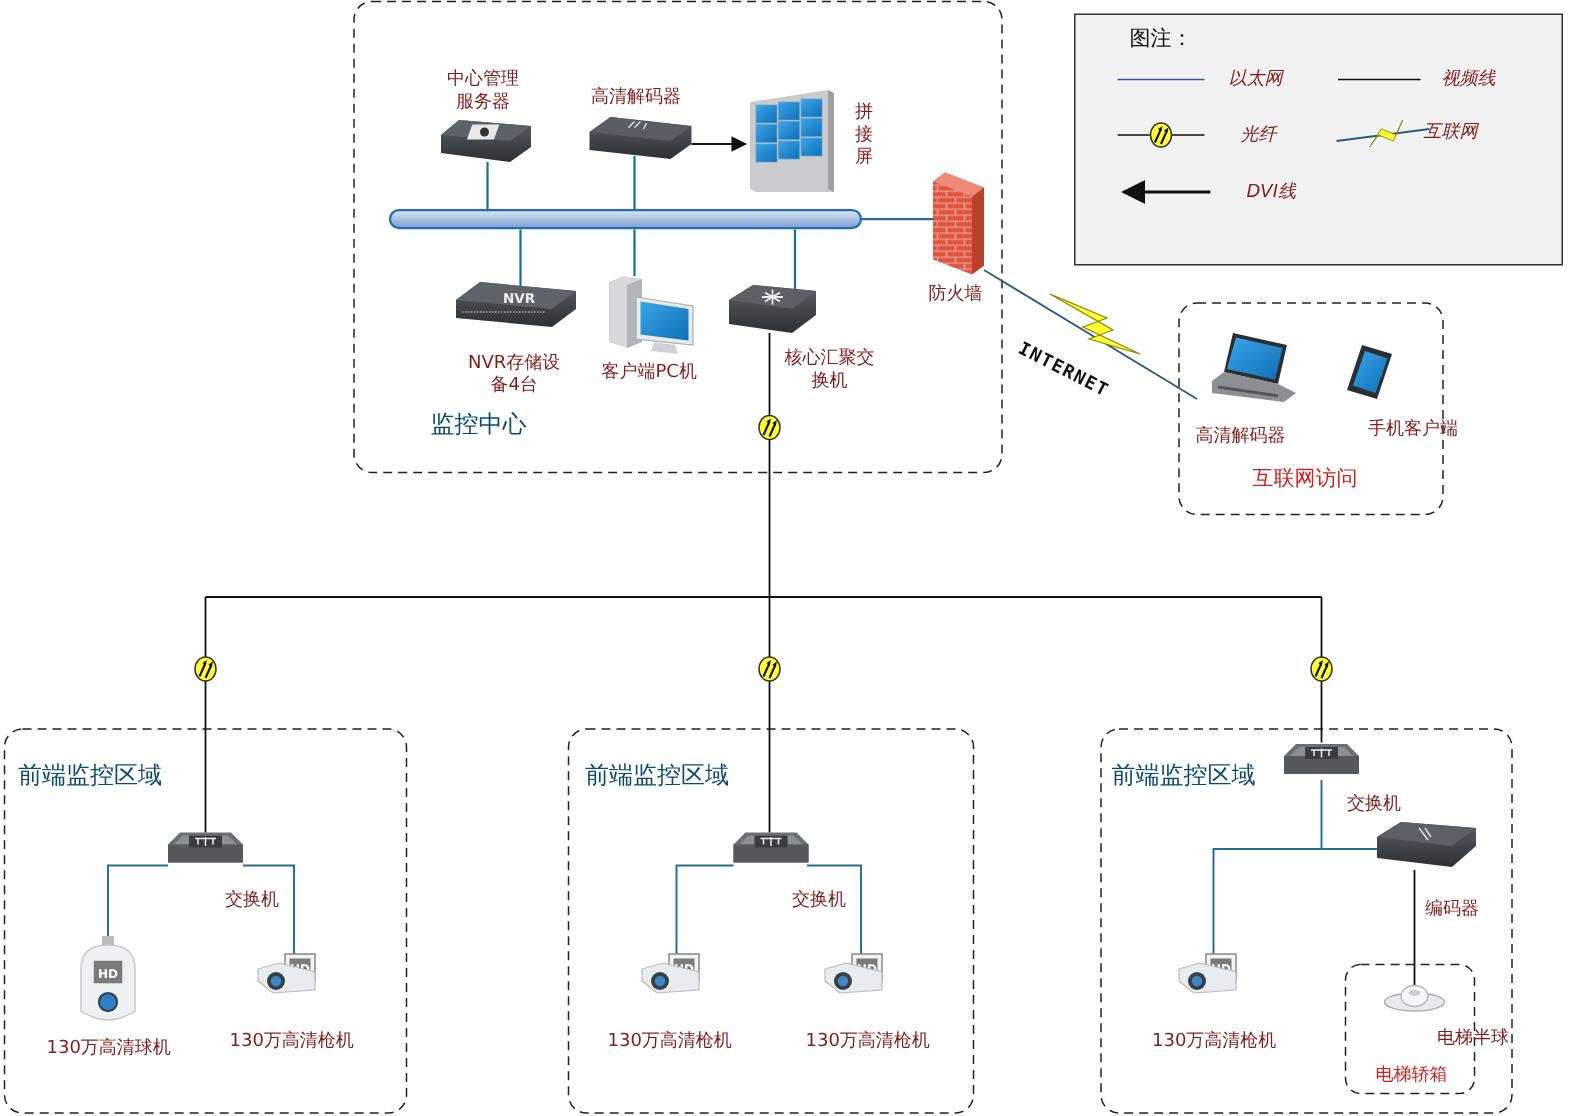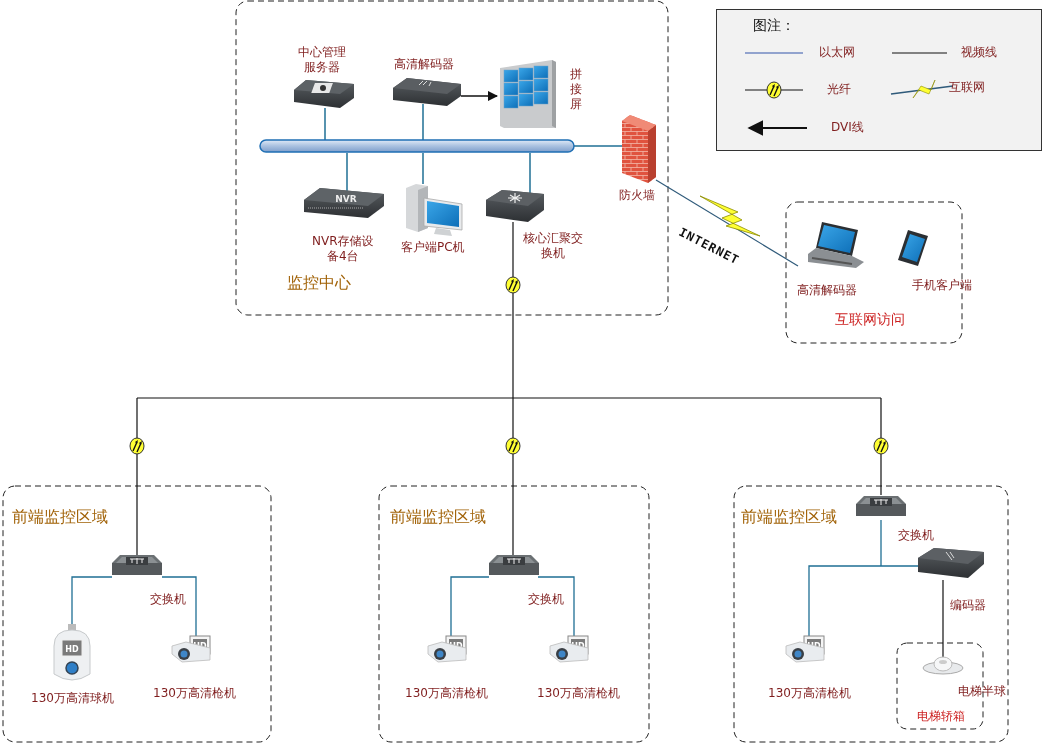--- a/index.html
+++ b/index.html
@@ -2,24 +2,24 @@
 <html><head>
 <meta charset="utf-8">
 <style>
   html, body { margin:0; padding:0; background:#ffffff; }
   body { width:1046px; height:744px; position:relative; overflow:hidden;
          font-family:"DejaVu Sans", sans-serif; color:#111; }
   svg#net { position:absolute; left:0; top:0; }
   .lbl { position:absolute; font-size:12px; line-height:15px; color:#7f1d1d; white-space:nowrap; }
   .lbl.center { text-align:center; }
   .red { color:#cc1f1f;font-family:Liberation Mono, monospace; }
-  .zone-title { position:absolute; font-size:16px; color:#a16207; white-space:nowrap;font-family:Liberation Mono, monospace; }
-  .legend { position:absolute; left:716px; top:9px; width:326px; height:142px;
+  .zone-title { position:absolute; font-size:16px; color:#0c4a6e; white-space:nowrap;font-family:Liberation Mono, monospace; }
+  .legend { position:absolute; left:716px; top:9px; width:326px; height:168px;
             background:#f2f2f2; border:1px solid #333; box-sizing:border-box; }
-  .legend .lbl { font-size:12px; }
+  .legend .lbl { font-size:12px;font-style:italic; }
   .legend .title { position:absolute; left:36px; top:7px; font-size:14px; }
   .internet { position:absolute; left:683px; top:225px; font-size:12px; font-weight:bold;
               letter-spacing:1px; transform:rotate(27deg); transform-origin:left top;
               font-family:"DejaVu Sans Mono", monospace; }
 </style>
 </head>
 <body>
 
 <svg id="net" width="1046" height="744" viewBox="0 0 1046 744" xmlns="http://www.w3.org/2000/svg">
   <defs>

